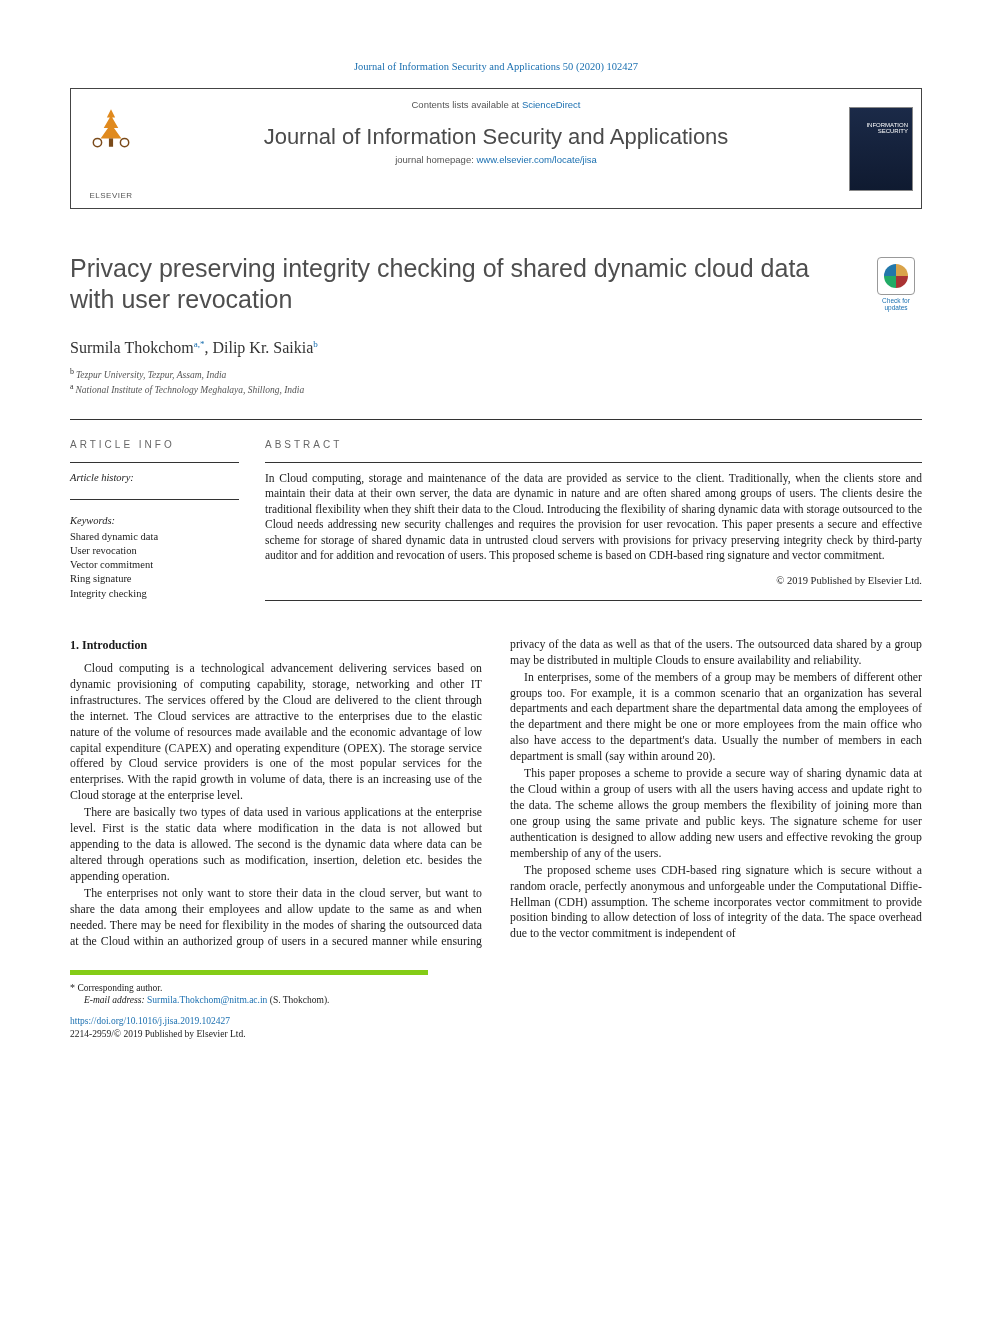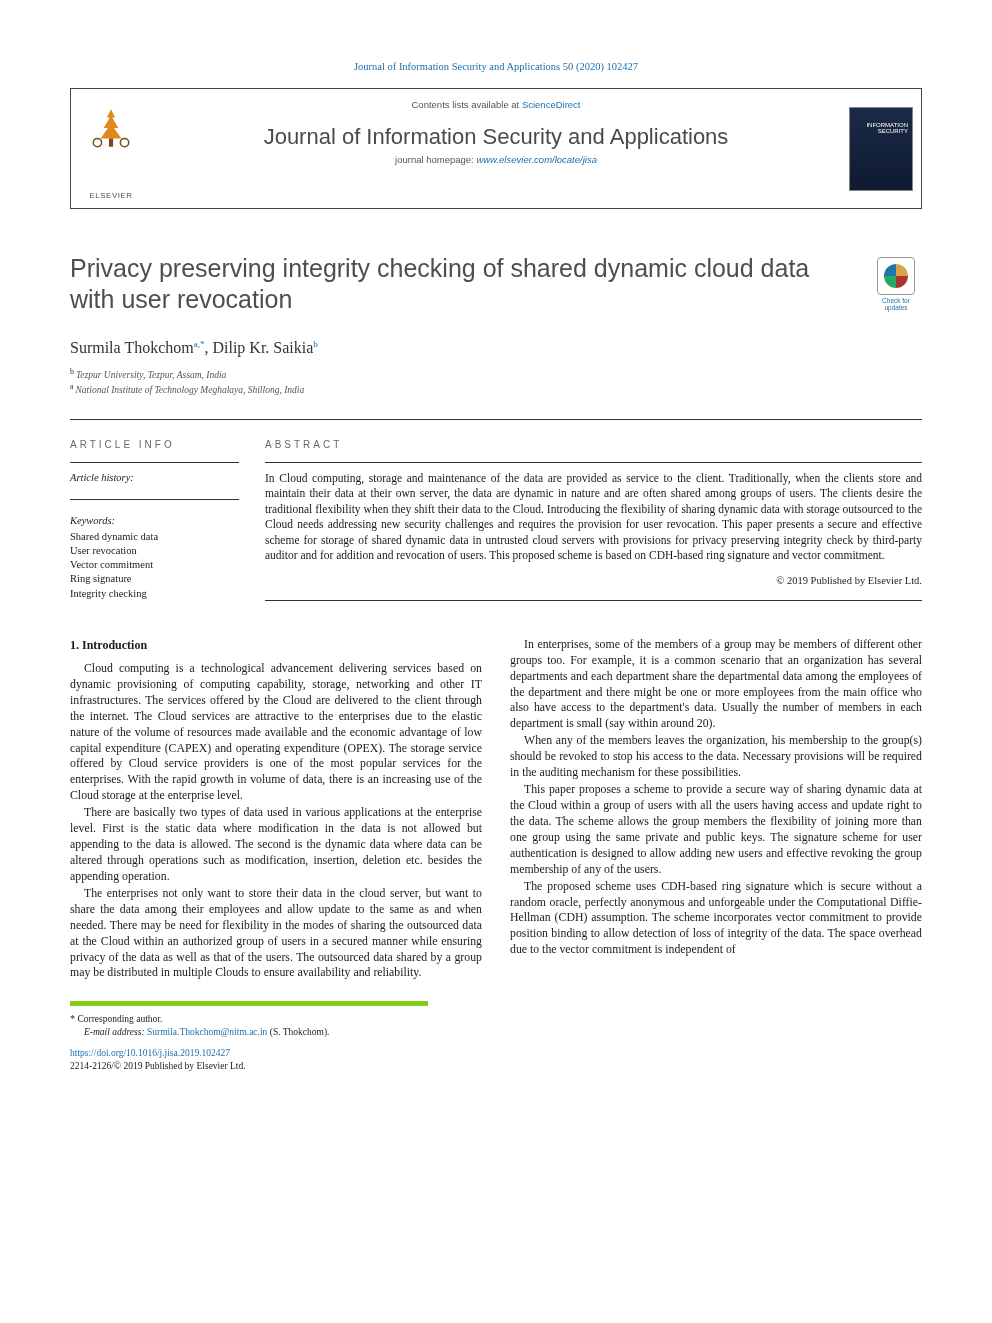--- a/index.html
+++ b/index.html
@@ -17,21 +17,21 @@
   .header-box { border: 1px solid #444; padding: 0; position: relative; }
   .header-top { display: flex; align-items: stretch; }
   .elsevier-logo-cell { width: 80px; padding: 10px 8px 6px 8px; display: flex; flex-direction: column; align-items: center; justify-content: flex-end; gap: 32px; }
   .elsevier-tree { width: 58px; height: 58px; display:flex; align-items:center; justify-content:center; }
   .elsevier-name { font-size: 8px; letter-spacing: 0.5px; color: #555; font-family: Arial, sans-serif; margin-top: 2px; }
   .header-center { flex: 1; text-align: center; padding: 10px 6px 8px 6px; }
   .contents-line { font-size: 9.5px; color: #555; margin-bottom: 10px; font-family: Arial, sans-serif; }
   .contents-line a { color: #1a6fb0; text-decoration: none; }
   .journal-title-line { font-size: 22px; font-weight: normal; color: #4a4a4a; font-family: Arial, sans-serif; margin: 6px 0 2px 0; }
   .homepage-line { font-size: 9.5px; color: #555; font-family: Arial, sans-serif; }
-  .homepage-line a { color: #1a6fb0; text-decoration: none; font-style: italic; }
+  .homepage-line a { color: #1a6fb0; text-decoration: none; }
   .cover-cell { width: 80px; padding: 6px 8px; display:flex; align-items:center; justify-content:center; }
   .cover-thumb { width: 64px; height: 84px; background: linear-gradient(180deg,#1b2a48 0%, #0f1a30 100%); border:1px solid #888; position:relative; }
   .cover-thumb .cov-text { position:absolute; top:14px; right:4px; color:#fff; font-size:6px; font-family: Arial,sans-serif; text-align:right; line-height:1.1; }
   .article-head { margin-top: 44px; display:flex; align-items:flex-start; }
   .article-title { font-size: 25px; font-weight: normal; color: #4e4e4e; font-family: Arial, sans-serif; line-height: 1.25; flex:1; }
   .updates-badge { width: 52px; margin-left: 20px; margin-top: 4px; text-align:center; }
   .updates-badge .circ { width:38px; height:38px; border:1px solid #999; border-radius:4px; margin:0 auto 2px auto; display:flex; align-items:center; justify-content:center; }
   .updates-badge .circ-inner { width:24px; height:24px; border-radius:50%; background: conic-gradient(#d9a34a 0 25%, #a33 0 50%, #2a6 0 75%, #27a 0 100%); }
   .updates-badge .ub-text { font-size:6.5px; color:#1a6fb0; line-height:1.1; font-family:Arial,sans-serif; }
   .authors { margin-top: 22px; font-size: 16px; color: #333; font-family: Liberation Serif, serif; }
@@ -144,32 +144,31 @@
       <hr class="hr-bottom">
     </div>
   </div>
 
   <div class="body-cols">
     <div class="section-heading">1. Introduction</div>
     <p class="first">Cloud computing is a technological advancement delivering services based on dynamic provisioning of computing capability, storage, networking and other IT infrastructures. The services offered by the Cloud are delivered to the client through the internet. The Cloud services are attractive to the enterprises due to the elastic nature of the volume of resources made available and the economic advantage of low capital expenditure (CAPEX) and operating expenditure (OPEX). The storage service offered by Cloud service providers is one of the most popular services for the enterprises. With the rapid growth in volume of data, there is an increasing use of the Cloud storage at the enterprise level.</p>
     <p>There are basically two types of data used in various applications at the enterprise level. First is the static data where modification in the data is not allowed but appending to the data is allowed. The second is the dynamic data where data can be altered through operations such as modification, insertion, deletion etc. besides the appending operation.</p>
     <p>The enterprises not only want to store their data in the cloud server, but want to share the data among their employees and allow update to the same as and when needed. There may be need for flexibility in the modes of sharing the outsourced data at the Cloud within an authorized group of users in a secured manner while ensuring privacy of the data as well as that of the users. The outsourced data shared by a group may be distributed in multiple Clouds to ensure availability and reliability.</p>
     <p>In enterprises, some of the members of a group may be members of different other groups too. For example, it is a common scenario that an organization has several departments and each department share the departmental data among the employees of the department and there might be one or more employees from the main office who also have access to the department's data. Usually the number of members in each department is small (say within around 20).</p>
-    <p>When any of the members leaves the organization, his membership to the group(s) should be revoked to stop his access to the data. Necessary provisions will be required in the auditing mechanism for these possibilities.</p>
     <p>This paper proposes a scheme to provide a secure way of sharing dynamic data at the Cloud within a group of users with all the users having access and update right to the data. The scheme allows the group members the flexibility of joining more than one group using the same private and public keys. The signature scheme for user authentication is designed to allow adding new users and effective revoking the group membership of any of the users.</p>
     <p>The proposed scheme uses CDH-based ring signature which is secure without a random oracle, perfectly anonymous and unforgeable under the Computational Diffie- Hellman (CDH) assumption. The scheme incorporates vector commitment to provide position binding to allow detection of loss of integrity of the data. The space overhead due to the vector commitment is independent of</p>
   </div>
 
   <div class="footnote-block">
     <div><span class="star">*</span> <span>Corresponding author.</span></div>
     <div style="padding-left:14px;">
       <span class="email">E-mail address:</span>
       <a>Surmila.Thokchom@nitm.ac.in</a>
       <span>(S. Thokchom).</span>
     </div>
   </div>
 
   <div class="bottom-bar">
     <div><a>https://doi.org/10.1016/j.jisa.2019.102427</a></div>
-    <div>2214-2126/© 2019 Published by Elsevier Ltd.</div>
+    <div>2214-2959/© 2019 Published by Elsevier Ltd.</div>
   </div>
 
 </div>
 
 </body></html>

